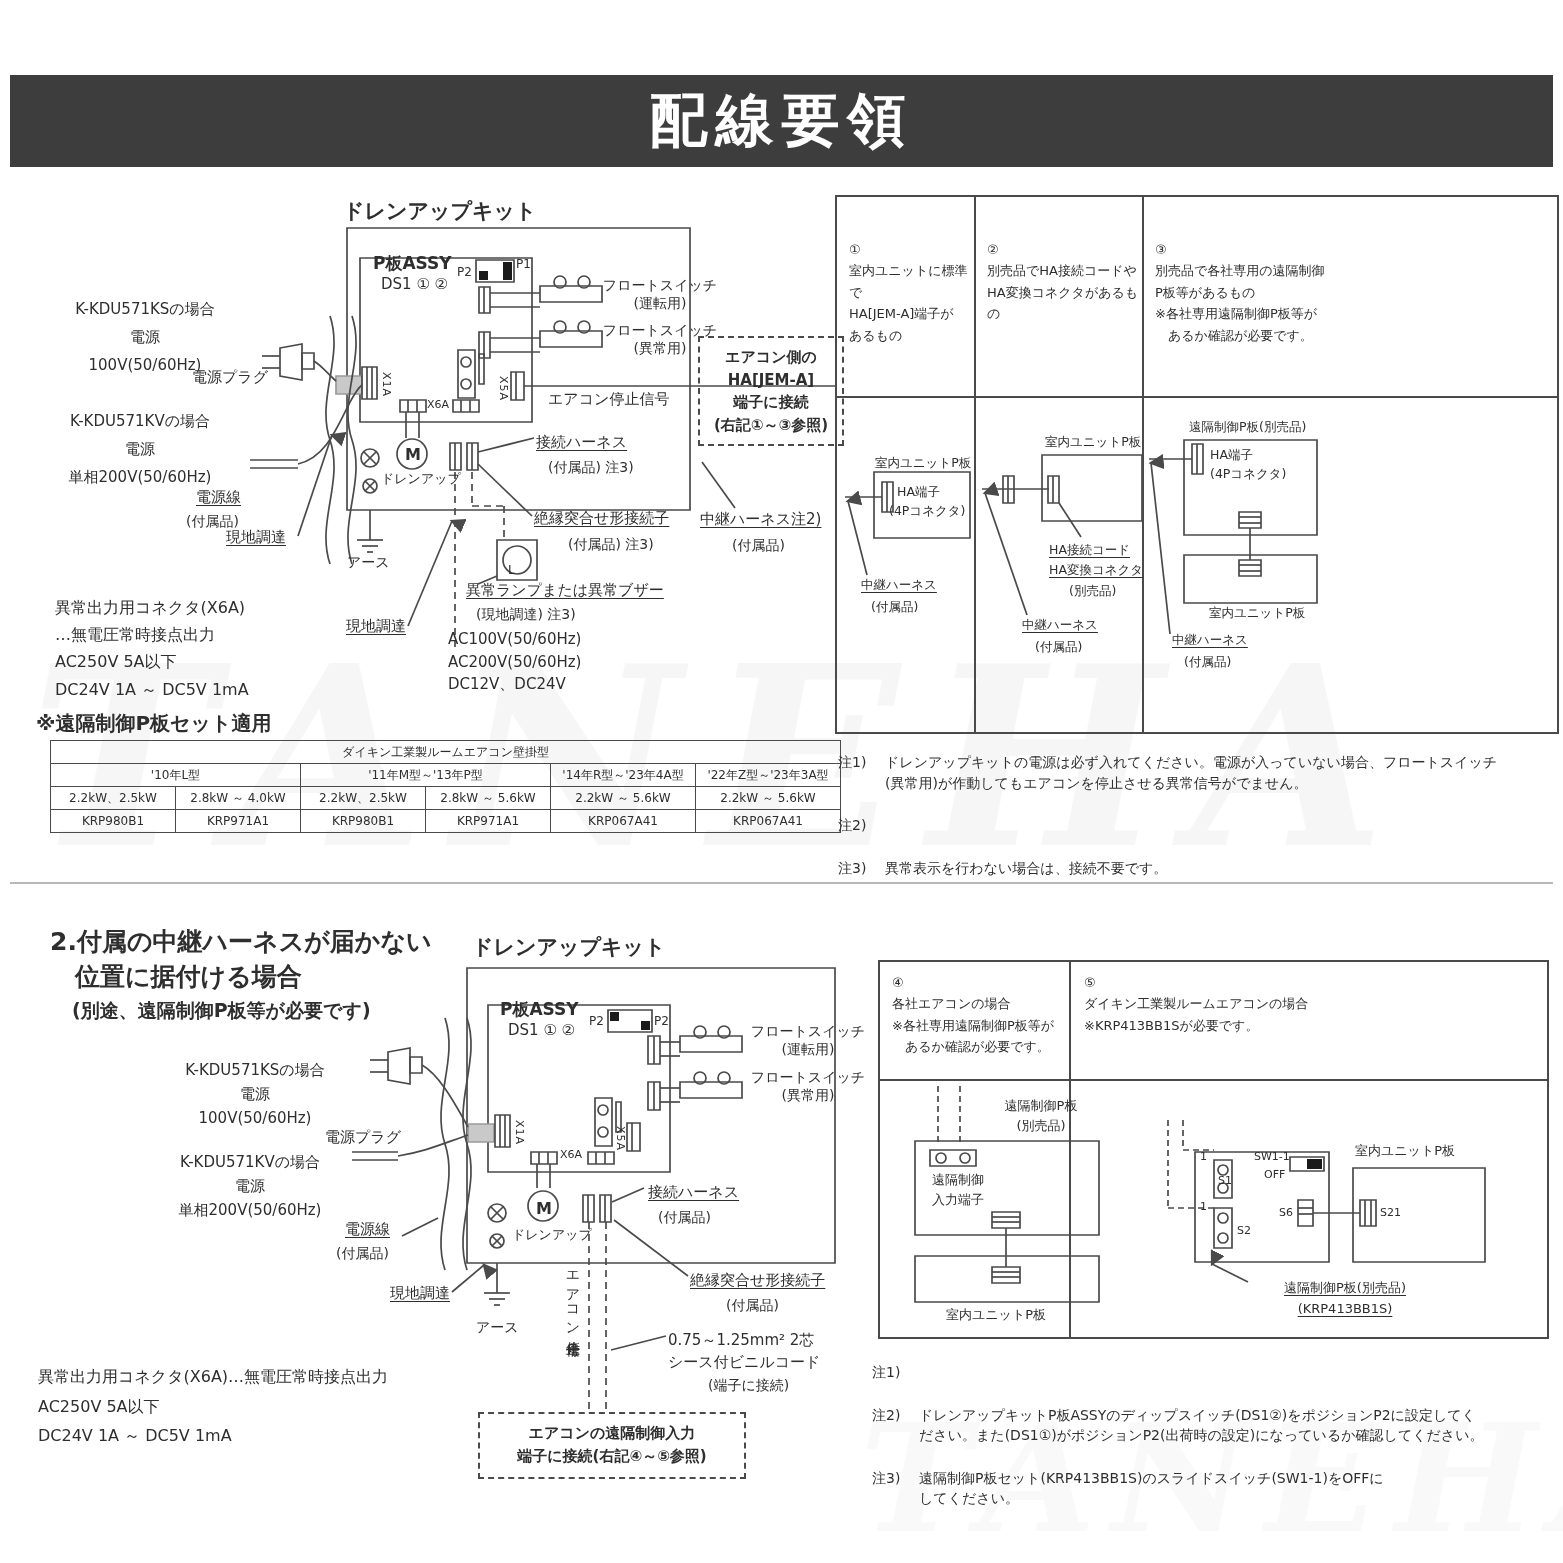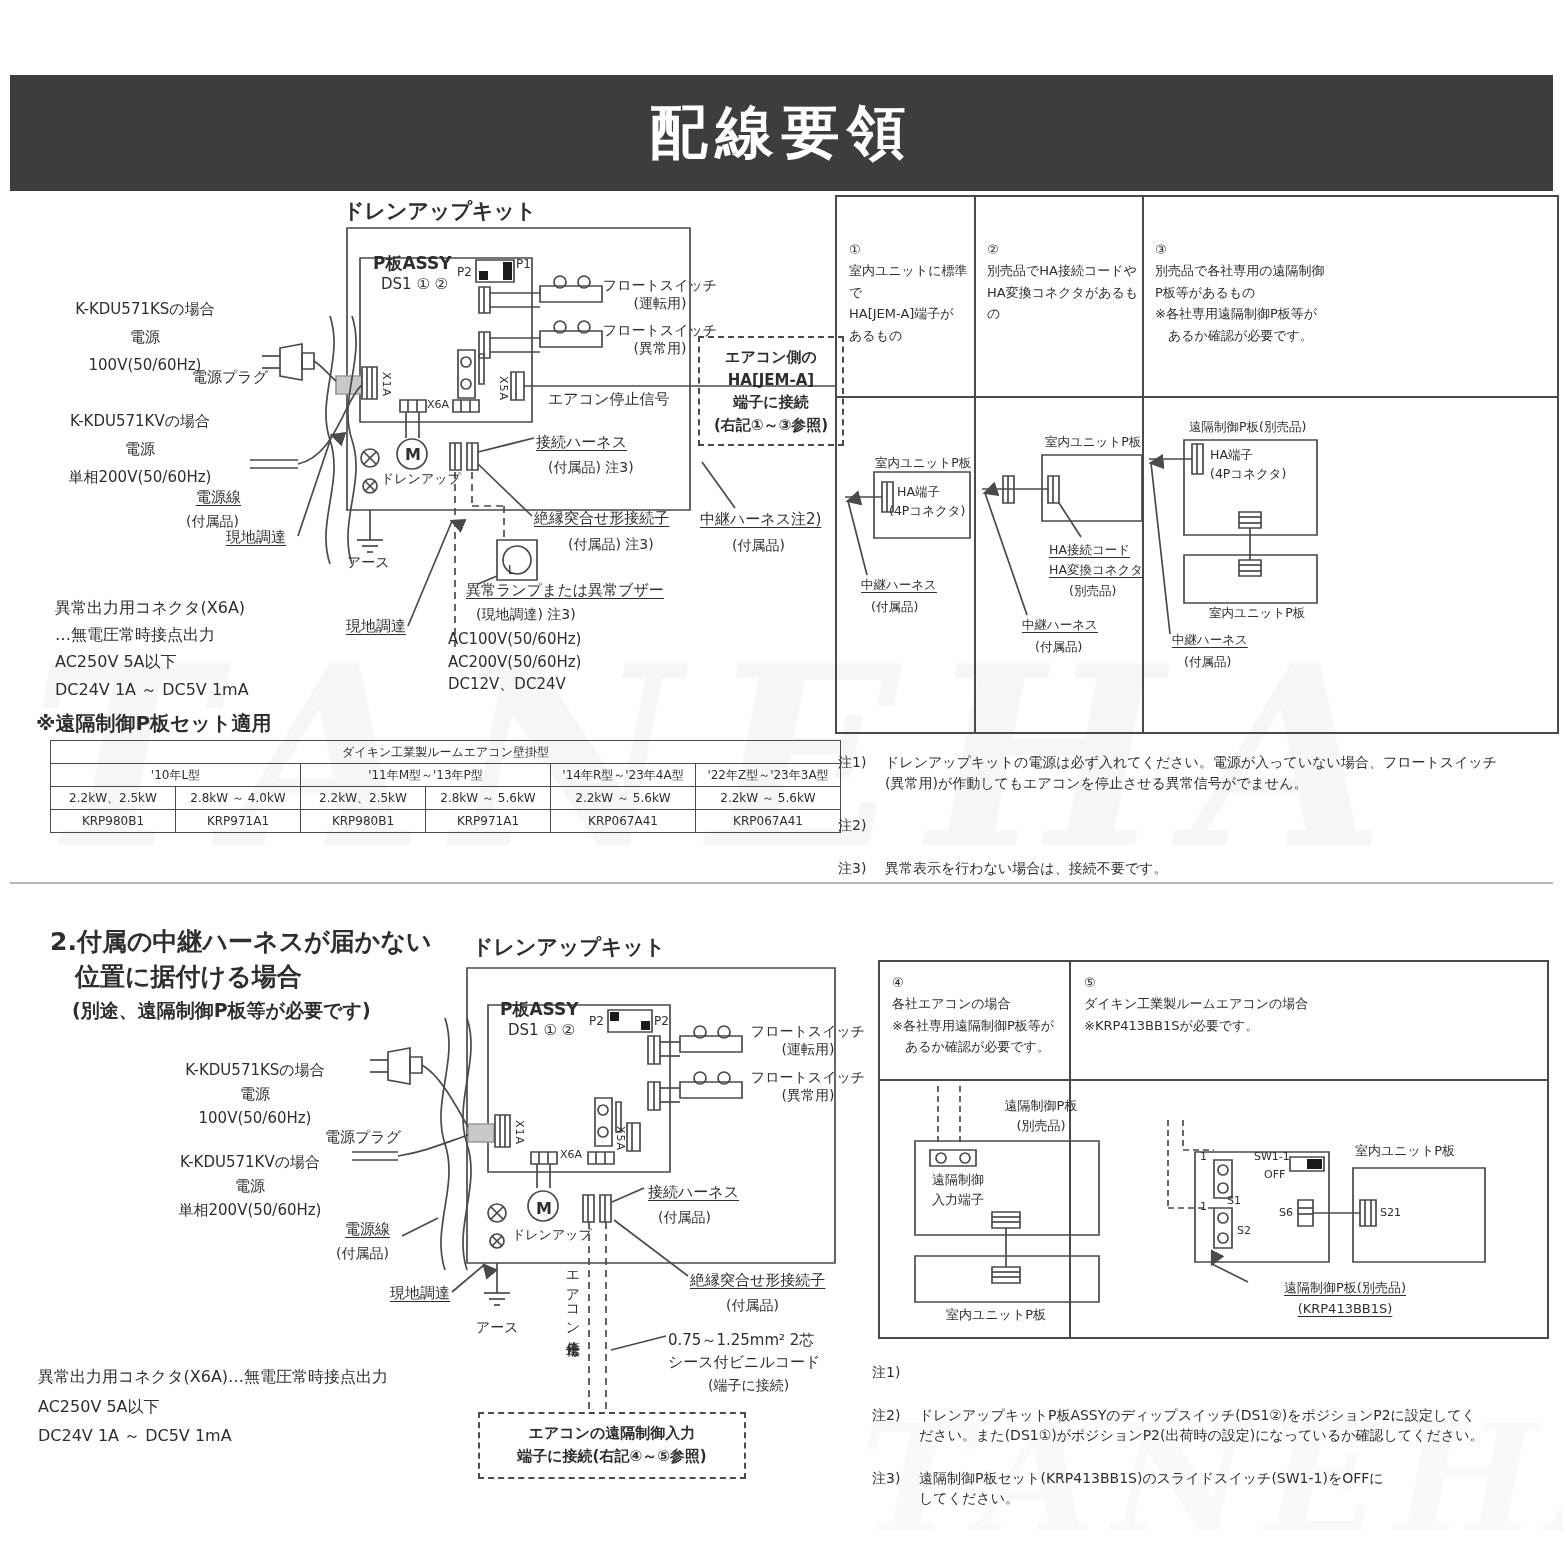--- a/index.html
+++ b/index.html
@@ -3,21 +3,21 @@
 <meta charset="utf-8">
 <style>
   html,body{margin:0;padding:0;background:#fff;}
   .page{position:relative;width:1563px;height:1563px;background:#ffffff;overflow:hidden;
         font-family:"DejaVu Sans","Liberation Sans",sans-serif;color:#2e2e2e;}
   .lbl{position:absolute;font-size:14px;line-height:1.32;white-space:pre-line;color:#2e2e2e;}
   .b{font-weight:bold;}
   .c{text-align:center;}
   .u{text-decoration:underline;text-underline-offset:3px;}
   .vert{writing-mode:vertical-rl;letter-spacing:1px;}
-  .titlebar{position:absolute;left:10px;top:75px;width:1543px;height:116px;background:#3d3d3d;
+  .titlebar{position:absolute;left:10px;top:75px;width:1543px;height:92px;background:#3d3d3d;
             display:flex;align-items:center;justify-content:center;}
   .titlebar span{color:#fff;font-size:58px;font-weight:bold;letter-spacing:8px;}
   .wm{position:absolute;font-family:"DejaVu Serif","Liberation Serif",serif;font-style:italic;
       font-weight:bold;color:#6a6a6a;pointer-events:none;}
   .panel{position:absolute;border:2px solid #4a4a4a;background:transparent;}
   .vdiv{position:absolute;top:0;bottom:0;width:2px;background:#4a4a4a;}
   .hdiv{position:absolute;left:0;right:0;height:2px;background:#4a4a4a;}
   .dashedbox{position:absolute;border:2px dashed #4a4a4a;font-weight:bold;white-space:pre-line;}
   .spec-table{position:absolute;left:50px;top:740px;border-collapse:collapse;table-layout:fixed;padding-left:11px;}
   .spec-table td{border:1.5px solid #4a4a4a;font-size:12px;text-align:center;padding:1px 2px;height:20px;}
@@ -526,21 +526,21 @@
       </g>
     </svg>
 
     <div class="lbl c" style="left:96px;top:134px;width:130px;font-size:13px;line-height:1.5;">遠隔制御P板
 (別売品)</div>
     <div class="lbl" style="left:52px;top:208px;font-size:13px;line-height:1.5;">遠隔制御
 入力端子</div>
     <div class="lbl" style="left:66px;top:344px;font-size:13px;">室内ユニットP板</div>
     <div class="lbl" style="left:320px;top:188px;font-size:11px;">1</div>
     <div class="lbl" style="left:320px;top:238px;font-size:11px;">1</div>
-    <div class="lbl" style="left:347px;top:212px;font-size:11px;margin-top:20px;">S1</div>
+    <div class="lbl" style="left:338px;top:212px;font-size:11px;">S1</div>
     <div class="lbl" style="left:357px;top:262px;font-size:11px;">S2</div>
     <div class="lbl" style="left:374px;top:188px;font-size:11px;">SW1-1</div>
     <div class="lbl" style="left:384px;top:206px;font-size:11px;">OFF</div>
     <div class="lbl" style="left:399px;top:244px;font-size:11px;">S6</div>
     <div class="lbl" style="left:500px;top:244px;font-size:11px;">S21</div>
     <div class="lbl" style="left:475px;top:180px;font-size:13px;">室内ユニットP板</div>
     <div class="lbl c u" style="left:360px;top:316px;width:210px;font-size:13px;line-height:1.6;">遠隔制御P板(別売品)
 (KRP413BB1S)</div>
   </div>
 

